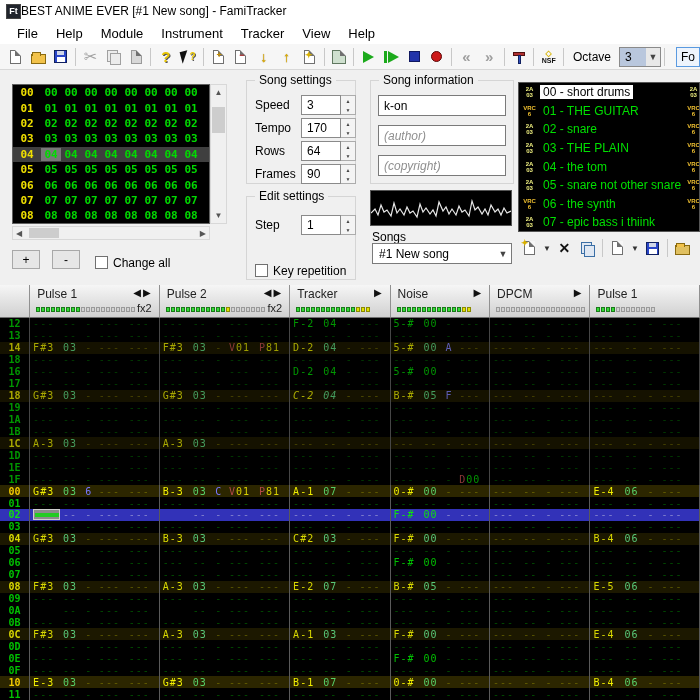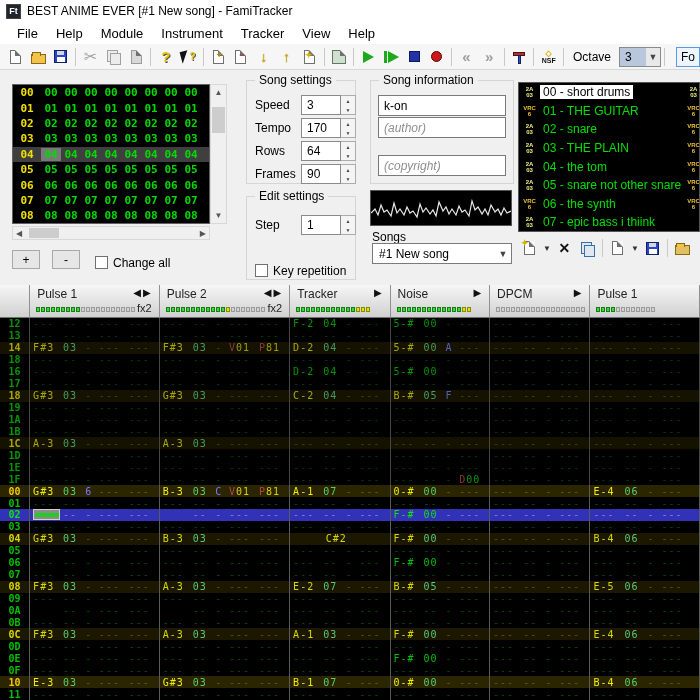--- a/index.html
+++ b/index.html
@@ -4,21 +4,21 @@
 <style>
   * { margin:0; padding:0; box-sizing:border-box; }
   html,body { width:700px; height:700px; overflow:hidden; background:#f0f0f0;
               font-family:"Liberation Sans", sans-serif; }
   #app { position:relative; width:700px; height:700px; background:#f0f0f0; }
 
   
   .titlebar { position:absolute; left:0; top:0; width:700px; height:22px; background:#ffffff;
               display:flex; align-items:center; padding-left:6px; }
   .app-icon { width:15px; height:15px; background:#20242c; color:#fff; font-size:9px; font-weight:bold;
-              display:flex; align-items:center; justify-content:center; margin-right:6px; border:1px solid #444; }
+              display:flex; align-items:center; justify-content:center; border:1px solid #444; }
   .title-text { font-size:12px; color:#000; }
   .menubar { position:absolute; left:0; top:22px; width:700px; height:22px; background:#ffffff;
              display:flex; align-items:center; padding-left:8px; }
   .menu-item { font-size:13px; color:#000; padding:2px 9px; }
   .toolbar { position:absolute; left:0; top:44px; width:700px; height:26px; background:#f6f6f6;
              border-bottom:1px solid #d8d8d8; display:flex; align-items:center; padding-left:4px; }
   .tb-btn { width:23px; height:22px; display:inline-flex; align-items:center; justify-content:center; position:relative; }
   .tb-sep { width:1px; height:18px; background:#c8c8c8; margin:0 3px; }
   .ic-page { width:11px; height:14px; background:#fff; border:1px solid #707070; position:relative; }
   .ic-page:before { content:""; position:absolute; right:-1px; top:-1px; border:3px solid #f6f6f6;
@@ -429,21 +429,21 @@
           </span>
       </div>
       <div style="position:absolute;left:8px;top:64px">
         <span class="chk"></span><span class="chk-label">Key repetition</span>
       </div>
     </div>
 
     <div class="groupbox" style="left:370px;top:10px;width:144px;height:104px">
       <span class="gb-title">Song information</span>
       <div class="text-input" style="left:7px;top:14px">k-on</div>
-      <div class="text-input ph" style="left:7px;top:36px">(author)</div>
+      <div class="text-input ph" style="left:7px;top:44px">(author)</div>
       <div class="text-input ph" style="left:7px;top:74px">(copyright)</div>
     </div>
 
     <div class="wave-box">
       <svg width="140" height="34" viewBox="0 0 140 34">
         <polyline fill="none" stroke="#e8e8e8" stroke-width="1.2" points="0,22 4,18 7,24 10,14 13,21 16,19 20,25 23,12 26,22 29,18 33,24 36,16 39,22 42,20 46,26 49,13 52,21 55,17 59,23 62,19 65,25 68,11 72,20 75,16 78,23 81,18 85,24 88,15 91,21 94,19 98,25 101,10 104,19 107,16 111,23 114,18 117,24 120,14 124,21 127,18 130,24 133,17 136,22 140,20"></polyline>
       </svg>
     </div>
     <div class="songs-label">Songs</div>
     <div class="songs-combo">
@@ -921,21 +921,21 @@
             <span class="seg seg-fx seg-dim">---</span>
             <span class="seg seg-fx seg-dim">---</span>
           </div>
           <div class="p-slot" style="width: 143px;">
             <span class="seg seg-note">G#3</span>
             <span class="seg seg-inst">03</span>
             <span class="seg seg-vol seg-dim">-</span>
             <span class="seg seg-fx seg-dim">---</span>
             <span class="seg seg-fx seg-dim">---</span>
           </div>
-          <div class="p-slot" style="width: 110px;">
+          <div class="p-slot" style="width: 110px; font-style: italic;">
             <span class="seg seg-note">C-2</span>
             <span class="seg seg-inst">04</span>
             <span class="seg seg-vol seg-dim">-</span>
             <span class="seg seg-fx seg-dim">---</span>
           </div>
           <div class="p-slot" style="width: 109px;">
             <span class="seg seg-note">B-#</span>
             <span class="seg seg-inst">05</span>
             <span class="seg seg-vol">F</span>
             <span class="seg seg-fx seg-dim">---</span>
@@ -1415,21 +1415,21 @@
             <span class="seg seg-fx seg-dim">---</span>
             <span class="seg seg-fx seg-dim">---</span>
           </div>
           <div class="p-slot" style="width: 143px;">
             <span class="seg seg-note">B-3</span>
             <span class="seg seg-inst">03</span>
             <span class="seg seg-vol seg-dim">-</span>
             <span class="seg seg-fx seg-dim">---</span>
             <span class="seg seg-fx seg-dim">---</span>
           </div>
-          <div class="p-slot" style="width: 110px; flex-direction: column;">
+          <div class="p-slot" style="width: 110px;">
             <span class="seg seg-note">C#2</span>
             <span class="seg seg-inst">03</span>
             <span class="seg seg-vol seg-dim">-</span>
             <span class="seg seg-fx seg-dim">---</span>
           </div>
           <div class="p-slot" style="width: 109px;">
             <span class="seg seg-note">F-#</span>
             <span class="seg seg-inst">00</span>
             <span class="seg seg-vol seg-dim">-</span>
             <span class="seg seg-fx seg-dim">---</span>

